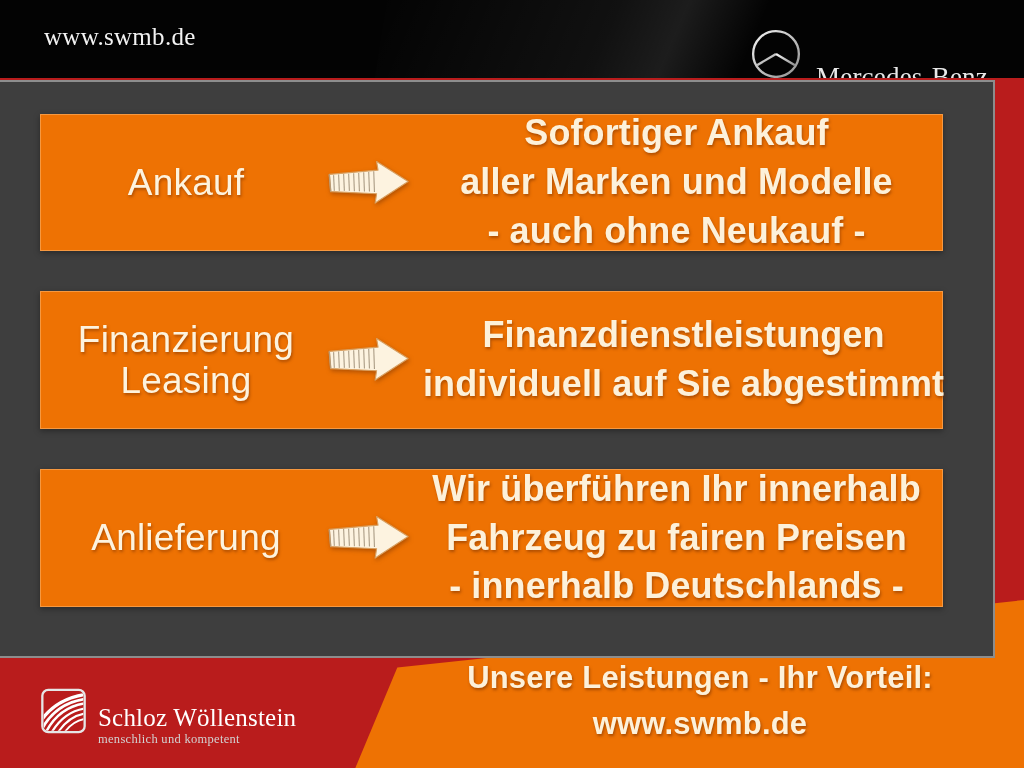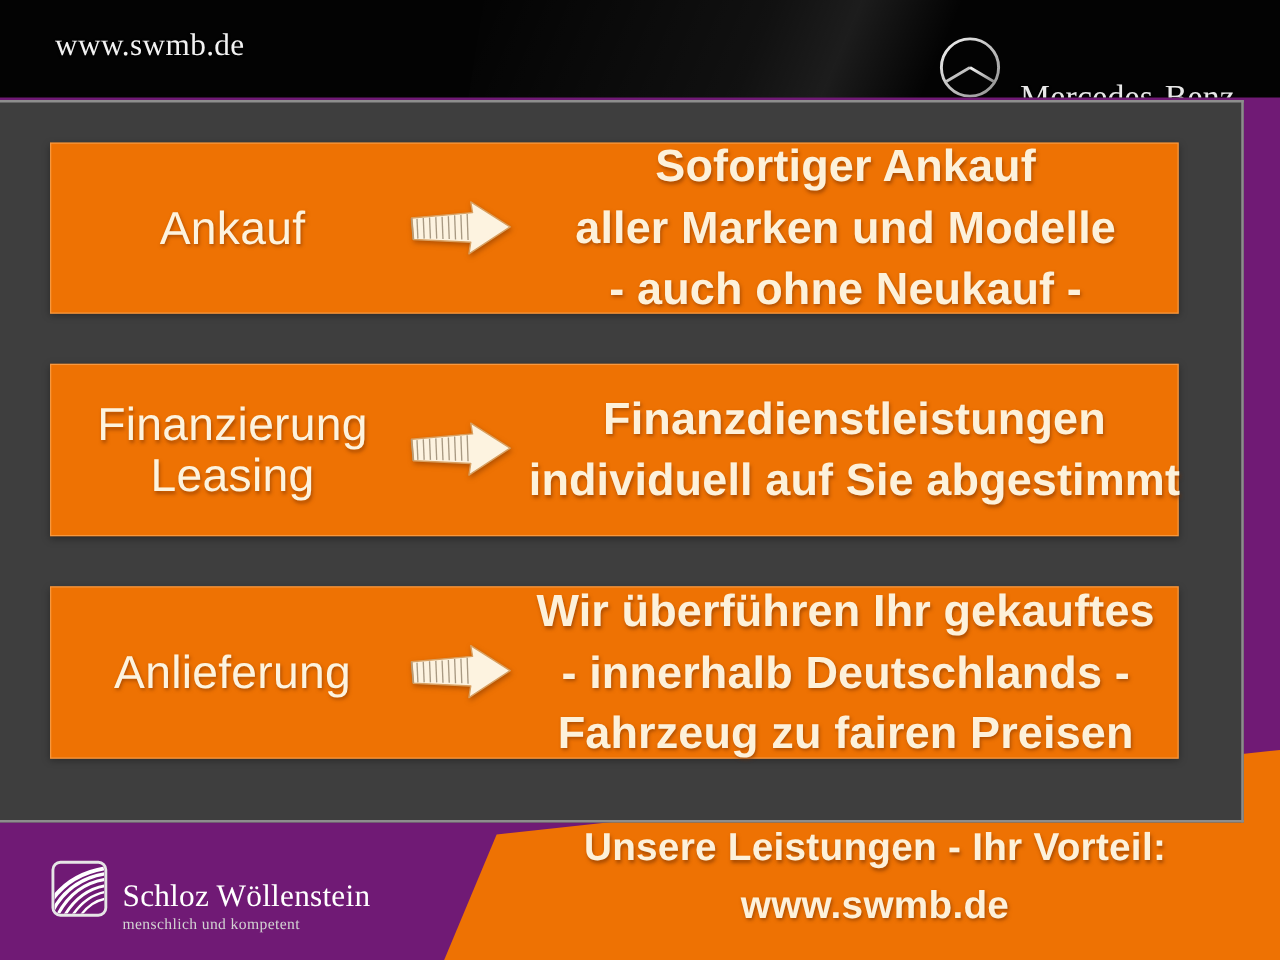--- a/index.html
+++ b/index.html
@@ -7,21 +7,21 @@
   body {
     font-family:"Liberation Sans", sans-serif;
     background:#000;
     position:relative;
   }
 
   
   #slide {
     position:absolute; inset:0;
     width:1024px; height:768px;
-    background:#701a75;
+    background:#b91c1c;
     overflow:hidden;
   }
 
   
   .header {
     position:absolute; left:0; top:0; width:1024px; height:78px;
     background:#030303;
     overflow:hidden;
   }
   .header-sheen {
@@ -229,23 +229,23 @@
             <line x1="40" y1="18.5" x2="41" y2="43.5"></line>
             <line x1="47" y1="18" x2="48" y2="43.5"></line>
             <line x1="54" y1="17" x2="55" y2="44"></line>
             <line x1="61" y1="16.5" x2="62" y2="44"></line>
             <line x1="68" y1="15.5" x2="69" y2="44.5"></line>
           </g>
           <path d="M6 20 L8 44" stroke="#b99a74" stroke-width="2" fill="none"></path>
         </svg>
       </div>
       <div class="bar-desc">
-        <span class="dline">Wir überführen Ihr gekauftes</span>
+        <span class="dline">Wir überführen Ihr innerhalb</span>
+        <span class="dline">Fahrzeug zu fairen Preisen</span>
         <span class="dline">- innerhalb Deutschlands -</span>
-        <span class="dline">Fahrzeug zu fairen Preisen</span>
       </div>
     </div>
 
   </div>
 
   <div class="sw-logo">
     <svg class="sw-mark" viewBox="0 0 100 100">
       <rect x="4" y="4" width="92" height="92" rx="13" ry="13" fill="none" stroke="#e6e6e6" stroke-width="5"></rect>
       <clipPath id="swclip">
           <rect x="7" y="7" width="86" height="86" rx="10" ry="10"></rect>

